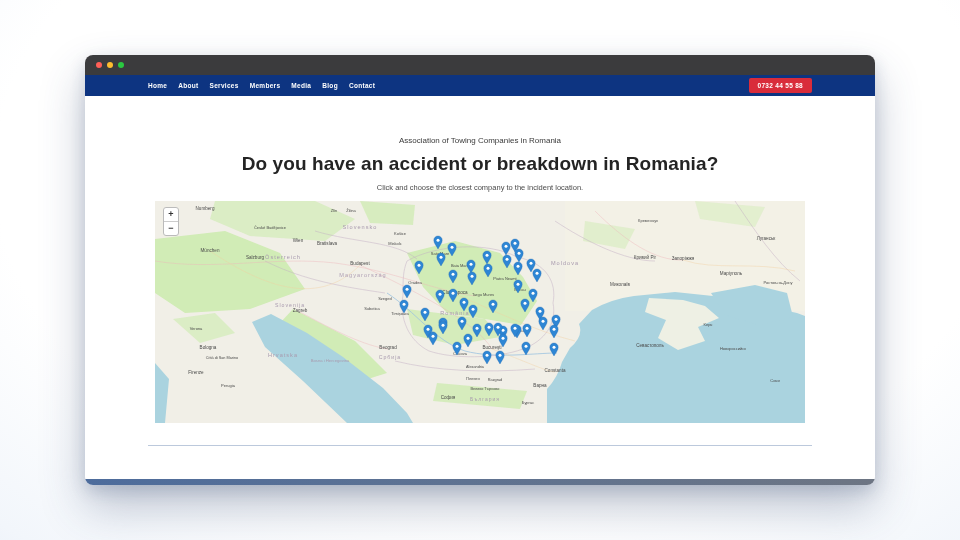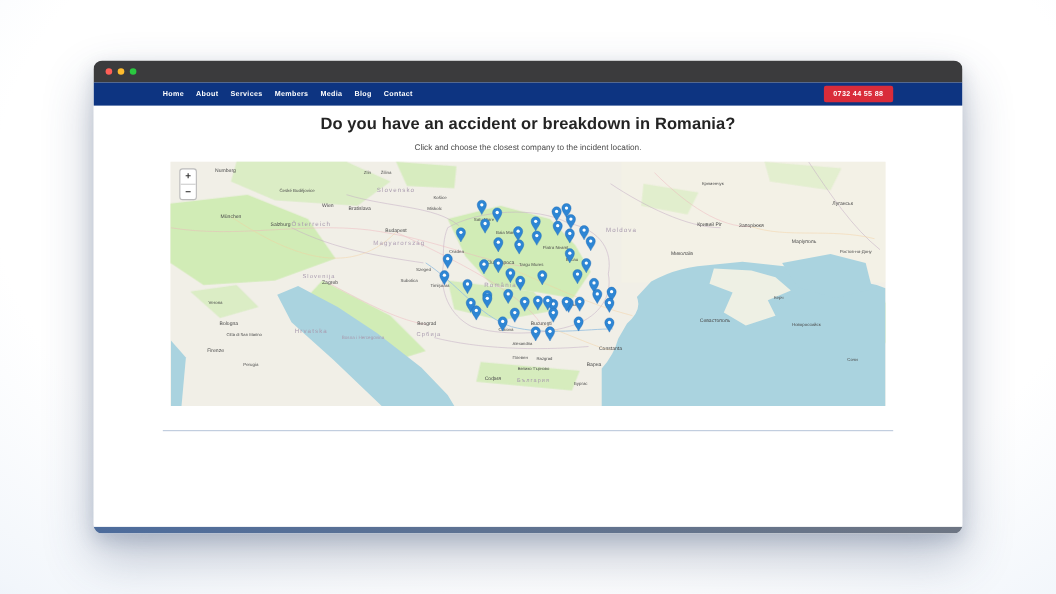--- a/index.html
+++ b/index.html
@@ -16,21 +16,21 @@
     box-shadow:0 22px 45px rgba(45,65,105,.30), 0 6px 16px rgba(45,65,105,.18);
   }
   .titlebar{height:20px;background:#3b3b3d;display:flex;align-items:center;padding-left:11px;}
   .dot{width:6px;height:6px;border-radius:50%;margin-right:5px;}
   .navbar{height:21px;display:flex;align-items:center;padding:0 63px;}
   .nav-item{color:#fff;font-size:6.5px;font-weight:600;letter-spacing:.3px;margin-right:11px;cursor:pointer;}
   .phone-btn{margin-left:auto;color:#fff;font-size:6.5px;font-weight:700;letter-spacing:.3px;
     padding:4px 9px;border-radius:2px;border:none;cursor:pointer;}
   .content{position:relative;text-align:center;height:389px;}
   .tagline{padding-top:40px;font-size:8px;color:#3a3a3a;}
-  .hero-title{margin-top:8px;font-size:15px;font-weight:700;color:#242424;letter-spacing:.1px;}
+  .hero-title{margin-top:8px;font-size:19px;font-weight:700;color:#242424;letter-spacing:.1px;}
   .hero-sub{margin-top:8px;font-size:7.5px;color:#4a4a4a;text-align:center;}
   .map-wrap{position:relative;width:650px;height:222px;margin:9px auto 0;background:#f1efe7;overflow:hidden;}
   .zoom-ctl{position:absolute;left:8px;top:6px;width:14px;background:#fff;border:1px solid #bbb;
     border-radius:3px;overflow:hidden;z-index:5;}
   .zoom-btn{height:13px;line-height:13px;font-size:9px;font-weight:700;color:#333;text-align:center;cursor:pointer;}
   .zoom-btn + .zoom-btn{border-top:1px solid #ccc;}
   .divider{width:664px;margin:22px auto 0;border-top:1.5px solid #bcc9dc;}
   .footer-strip{position:absolute;left:0;right:0;bottom:0;height:6px;
     background:linear-gradient(90deg,#4d6c9c 0%,#5e7292 45%,#6d7583 100%);}
   svg text{font-family:"Liberation Sans",sans-serif;}
@@ -53,20 +53,21 @@
         <span class="nav-item">About</span>
         <span class="nav-item">Services</span>
         <span class="nav-item">Members</span>
         <span class="nav-item">Media</span>
         <span class="nav-item">Blog</span>
         <span class="nav-item">Contact</span>
         <button class="phone-btn" id="phone-btn" style="background: rgb(217, 44, 58);">0732 44 55 88</button>
     </div>
 
     <div class="content">
+      <div class="tagline">Association of Towing Companies in Romania</div>
       <div class="hero-title">Do you have an accident or breakdown in Romania?</div>
       <div class="hero-sub">Click and choose the closest company to the incident location.</div>
 
       <div class="map-wrap">
         <div class="zoom-ctl">
           <div class="zoom-btn">+</div>
           <div class="zoom-btn">−</div>
         </div>
 
         <svg width="650" height="222" viewBox="0 0 650 222">

